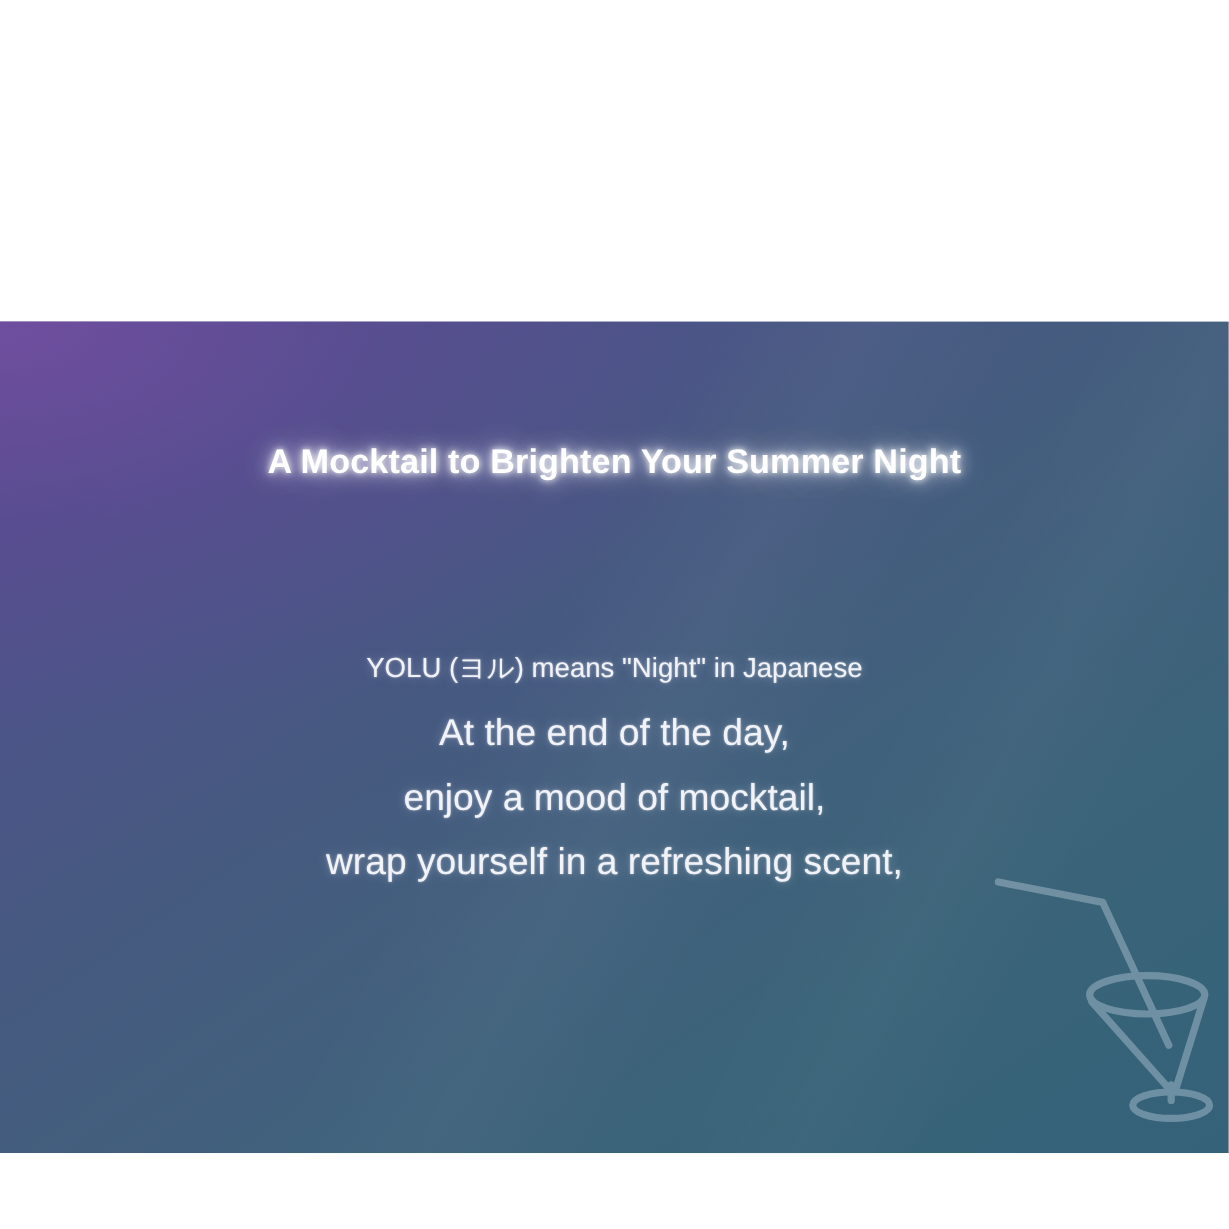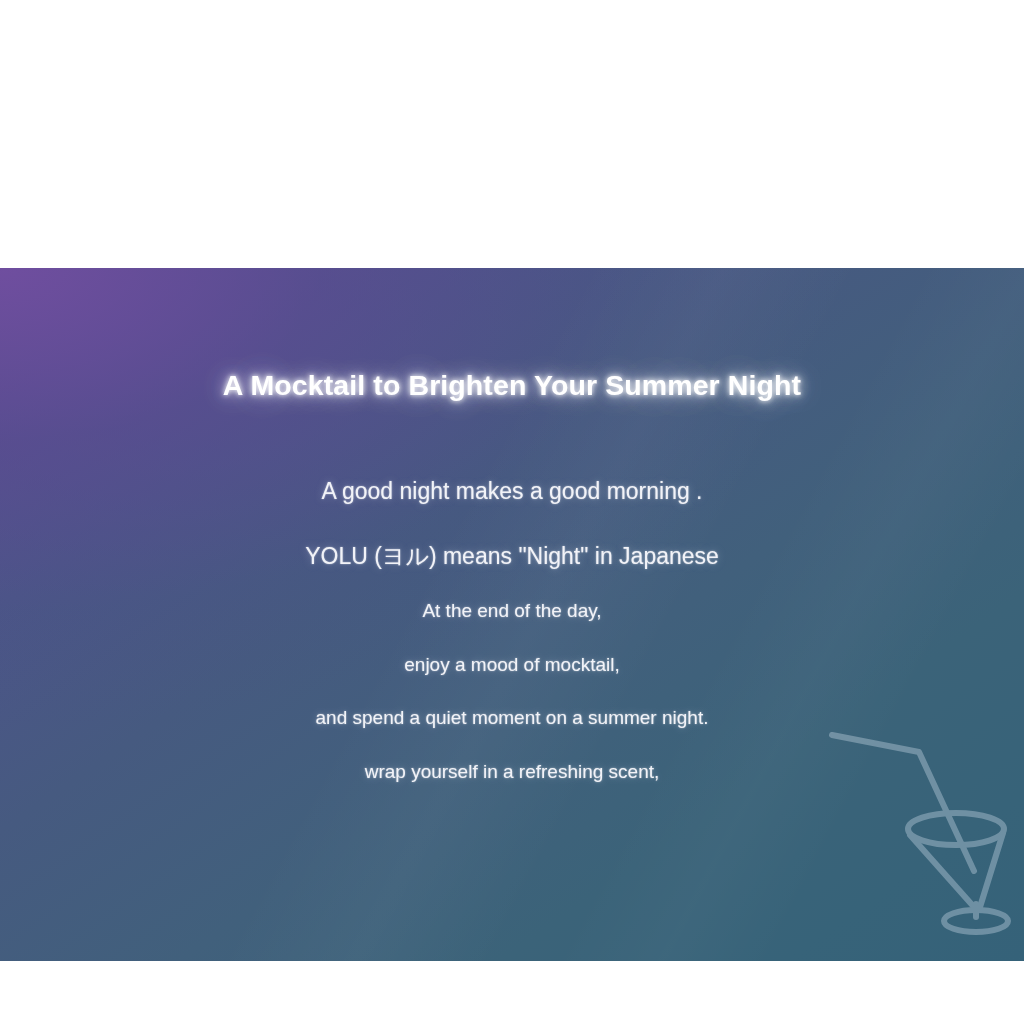--- a/index.html
+++ b/index.html
@@ -132,21 +132,21 @@
   .lede.l1 { top: 186px; }
   .lede.l2 { top: 251px; }
 
   #stanza {
     position: absolute;
     left: 0;
     top: 316px;
     width: 1024px;
   }
   #stanza .line {
-    font-size: 19px;
+    font-size: 31px;
     font-weight: normal;
     line-height: 53.5px;
     color: #f2f3f8;
     text-shadow:
       0 0 2px rgba(255,255,255,0.55),
       0 0 9px rgba(225,232,255,0.33);
   }
 </style>
 </head>
 <body>
@@ -170,28 +170,26 @@
         <path d="M152 183 L152 196"></path>
 
         <ellipse cx="152" cy="200" rx="32" ry="11"></ellipse>
       </svg>
     </div>
 
     <div id="copy">
 
       <h1 id="hero-title">A Mocktail to Brighten Your Summer Night</h1>
 
-      <p class="lede l1">A good night makes a good morning .</p>
 
       <p class="lede l2">YOLU (ヨル) means "Night" in Japanese</p>
 
       <div id="stanza">
         <div class="line">At the end of the day,</div>
         <div class="line">enjoy a mood of mocktail,</div>
-        <div class="line">and spend a quiet moment on a summer night.</div>
         <div class="line">wrap yourself in a refreshing scent,</div>
       </div>
 
     </div>
   </section>
 
   <div class="white-band bottom"></div>
 
 </div>
 

